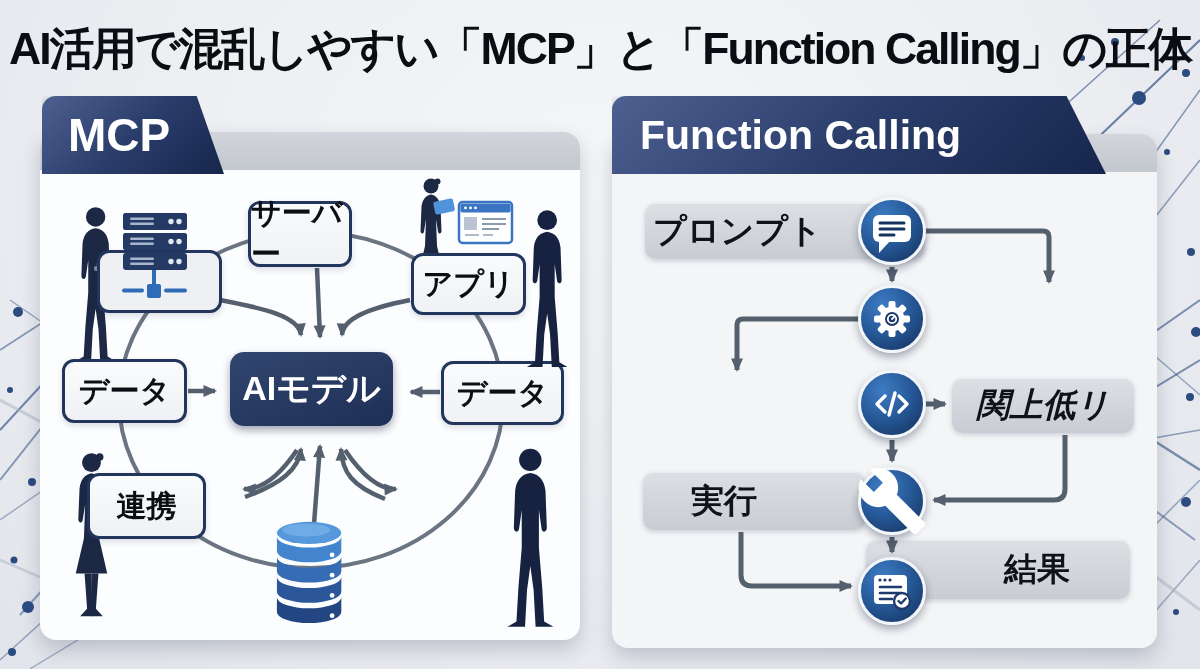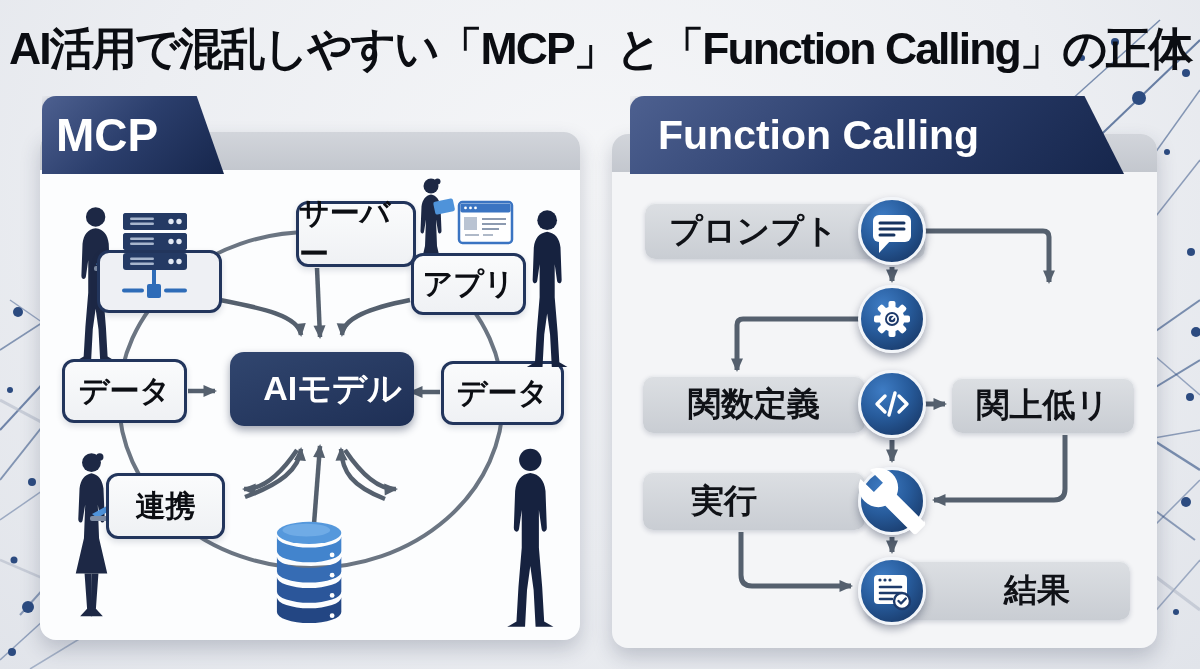--- a/index.html
+++ b/index.html
@@ -19,24 +19,24 @@
   .card-band{position:absolute;left:0;top:0;width:100%;height:38px;border-radius:16px 16px 0 0;
     background:linear-gradient(180deg,#d2d5db,#c3c7ce);}
   #mcp-card{left:40px;top:132px;width:540px;height:508px;}
   #fc-card{left:612px;top:134px;width:545px;height:514px;background:#f4f5f7;}
   .tab{
     display:flex;align-items:center;color:#fff;font-weight:900;
     background:linear-gradient(135deg,#4d6090 0%,#2b3e6c 48%,#16264c 100%);
     border-radius:14px 6px 0 0;
     filter:drop-shadow(0 4px 6px rgba(20,30,60,.35));
   }
-  #mcp-tab{left:42px;top:96px;width:182px;height:78px;font-size:46px;padding-left:14px;box-sizing:border-box;
+  #mcp-tab{left:42px;top:96px;width:182px;height:78px;font-size:46px;padding-left:26px;box-sizing:border-box;
     clip-path:polygon(0 0,85% 0,100% 100%,0 100%);}
   #fc-tab{left:612px;top:96px;width:494px;height:78px;font-size:41px;padding-left:28px;box-sizing:border-box;
-    clip-path:polygon(0 0,92% 0,100% 100%,0 100%);margin-left:18px;}
+    clip-path:polygon(0 0,92% 0,100% 100%,0 100%);}
   .mcp-box{
     display:flex;align-items:center;justify-content:center;
     background:linear-gradient(180deg,#fafbfc,#eff1f4);
     border:3.5px solid #22355c;border-radius:12px;box-sizing:border-box;
     font-size:30px;font-weight:900;color:#0c0e13;box-shadow:0 3px 6px rgba(30,40,70,.15);
   }
   .navy-box{
     display:flex;align-items:center;justify-content:center;
     background:linear-gradient(160deg,#31466f,#1e2f55);
     border-radius:14px;color:#fff;font-size:34px;font-weight:900;
@@ -252,27 +252,27 @@
       <use href="#person-f" transform="translate(406,176) scale(0.5)"></use>
       <rect x="434" y="200" width="20" height="13" rx="2" fill="#4a90d9" transform="rotate(-12 444 206)"></rect>
       <use href="#person-f" transform="translate(60,450) scale(0.63)"></use>
       <g transform="translate(92,512)">
         <path d="M0,2 L24,-11 L28,-7 L5,6 Z" fill="#4a90d9"></path>
         <rect x="-2" y="4" width="32" height="5" rx="2" fill="#7c8ba3"></rect>
       </g>
     </g>
   </svg>
 
-  <div class="abs mcp-box" style="left:248px;top:201px;width:120px;height:66px;margin-left:48px;">サーバー</div>
+  <div class="abs mcp-box" style="left:248px;top:201px;width:104px;height:66px;">サーバー</div>
   <div class="abs mcp-box" style="left:97px;top:250px;width:125px;height:63px;background:#eef0f4;"></div>
   <div class="abs mcp-box" style="left:411px;top:253px;width:115px;height:62px;">アプリ</div>
   <div class="abs mcp-box" style="left:62px;top:359px;width:125px;height:64px;">データ</div>
-  <div class="abs navy-box" style="left:230px;top:352px;width:163px;height:74px;padding-left:21px;">AIモデル</div>
+  <div class="abs navy-box" style="left:230px;top:352px;width:163px;height:74px;">AIモデル</div>
   <div class="abs mcp-box" style="left:441px;top:361px;width:123px;height:64px;">データ</div>
-  <div class="abs mcp-box" style="left:106px;top:473px;width:119px;height:66px;">連携</div>
+  <div class="abs mcp-box" style="left:87px;top:473px;width:119px;height:66px;">連携</div>
 
   <svg class="abs" style="left:122px;top:213px;" width="70" height="90" viewBox="0 0 70 90">
     <g>
       <rect x="1" y="0" width="64" height="17" rx="3" fill="#243a64"></rect>
       <rect x="1" y="20" width="64" height="17" rx="3" fill="#243a64"></rect>
       <rect x="1" y="40" width="64" height="17" rx="3" fill="#243a64"></rect>
     </g>
     <g fill="#a7b6cd">
       <rect x="8" y="4.5" width="24" height="2.6" rx="1.3"></rect>
         <rect x="8" y="9.5" width="24" height="2.6" rx="1.3"></rect>
@@ -295,25 +295,24 @@
       <rect x="0" y="75.5" width="22" height="4" rx="2"></rect>
       <rect x="42" y="75.5" width="23" height="4" rx="2"></rect>
     </g>
   </svg>
 
   <svg class="abs" style="left:0;top:0;" width="1200" height="669" viewBox="0 0 1200 669" pointer-events="none">
     <use href="#person-m" transform="translate(517,208) scale(0.58)"></use>
     <use href="#person-m" transform="translate(496,446) scale(0.66)"></use>
   </svg>
 
-  <div class="abs fc-box" style="left:645px;top:203px;width:280px;height:56px;padding-left:24px;">プロンプト</div>
-  <div class="abs fc-box" style="left:643px;top:376px;width:222px;height:57px;justify-content:center;">関数定義</div>
-  <div class="abs fc-box" style="left:952px;top:378px;width:182px;height:55px;justify-content:center;">関上低リ</div>
+  <div class="abs fc-box" style="left:645px;top:203px;width:280px;height:56px;padding-left:8px;">プロンプト</div>
+  <div class="abs fc-box" style="left:952px;top:378px;width:182px;height:55px;justify-content:center;font-style:italic;">関上低リ</div>
   <div class="abs fc-box" style="left:643px;top:472px;width:222px;height:58px;justify-content:center;padding-right:60px;text-align:right;">実行</div>
-  <div class="abs fc-box" style="left:866px;top:561px;width:264px;height:59px;justify-content:center;padding-left:78px;font-family:Liberation Mono, monospace;">結果</div>
+  <div class="abs fc-box" style="left:866px;top:540px;width:264px;height:59px;justify-content:center;padding-left:78px;font-family:Liberation Mono, monospace;">結果</div>
 
   <svg class="abs" style="left:0;top:0;" width="1200" height="669" viewBox="0 0 1200 669">
     <g stroke="#55606e" stroke-width="5" fill="none">
       <path d="M892,267 L892,281" marker-end="url(#arr)"></path>
       <path d="M924,231 L1043,231 Q1049,231 1049,237 L1049,282" marker-end="url(#arr)"></path>
       <path d="M860,319 L743,319 Q737,319 737,325 L737,370" marker-end="url(#arr)"></path>
       <path d="M892,440 L892,461" marker-end="url(#arr)"></path>
       <path d="M924,404 L945,404" marker-end="url(#arr)"></path>
       <path d="M1065,435 L1065,489 Q1065,500 1054,500 L934,500" marker-end="url(#arr)"></path>
       <path d="M892,537 L892,552" marker-end="url(#arr)"></path>

